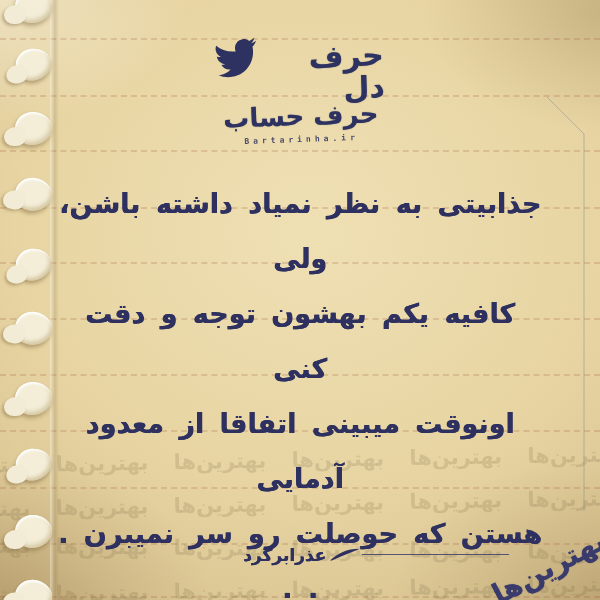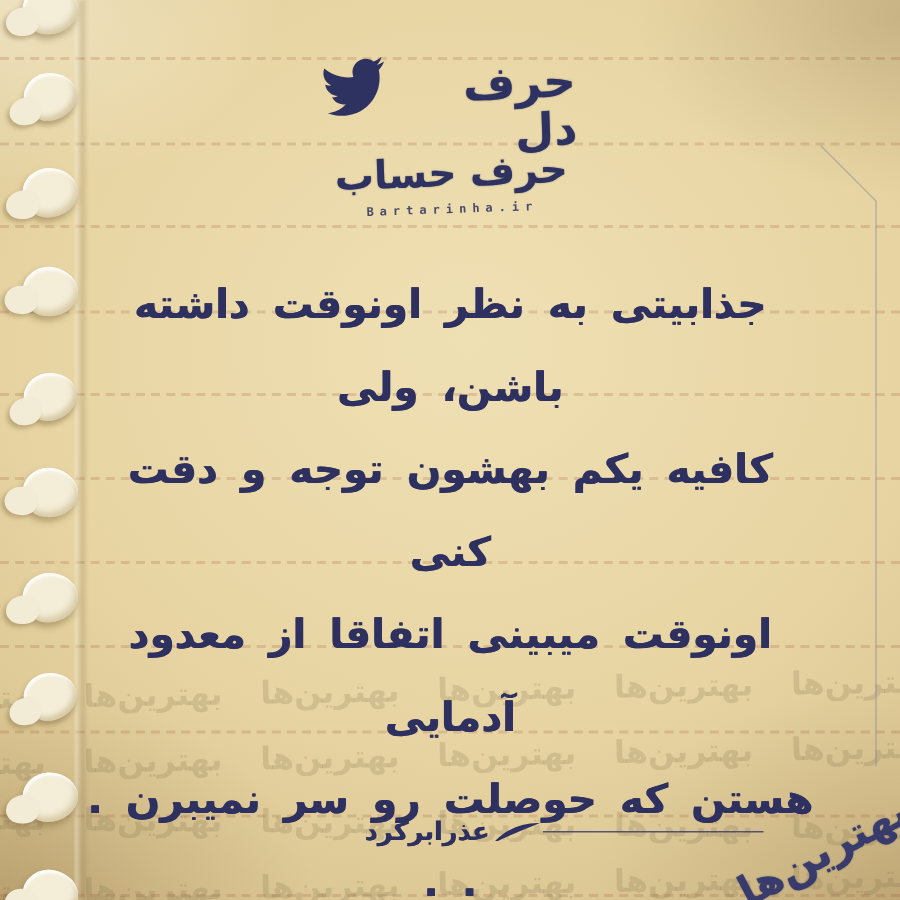--- a/index.html
+++ b/index.html
@@ -146,21 +146,21 @@
               <path d="M23.6 2.4c-.9.4-1.8.7-2.8.8 1-.6 1.8-1.6 2.2-2.7-1 .6-2 1-3.1 1.2C19 .7 17.7.1 16.3.1c-2.7 0-4.9 2.2-4.9 4.9 0 .4 0 .8.1 1.1C7.4 5.9 3.8 4 1.4 1.1c-.4.7-.7 1.6-.7 2.5 0 1.7.9 3.2 2.2 4.1-.8 0-1.6-.2-2.2-.6v.1c0 2.4 1.7 4.4 3.9 4.8-.4.1-.8.2-1.3.2-.3 0-.6 0-.9-.1.6 2 2.4 3.4 4.6 3.4-1.7 1.3-3.8 2.1-6.1 2.1-.4 0-.8 0-1.2-.1 2.2 1.4 4.8 2.2 7.5 2.2 9.1 0 14-7.5 14-14v-.6c1-.7 1.8-1.6 2.4-2.6z"></path>
             </svg>
         </span>
         <div class="logo-l1">حرف دل</div>
         <div class="logo-l2">حرف حساب</div>
       </div>
       <div class="logo-en">Bartarinha.ir</div>
     </header>
 
     <main class="quote">
-      <div>جذابیتی به نظر اونوقت داشته باشن، ولی</div>
+      <div>جذابیتی به نظر نمیاد داشته باشن، ولی</div>
       <div>کافیه یکم بهشون توجه و دقت کنی</div>
       <div>اونوقت میبینی اتفاقا از معدود آدمایی</div>
       <div>هستن که حوصلت رو سر نمیبرن . . .</div>
     </main>
 
     <div class="signature">
       <span class="sig-name">عذرابرگرد</span>
       <span class="quill">
         <svg viewBox="0 0 32 14">
             <path d="M0 13.5 C 8 5.5, 19 .5, 32 .8 C 22 4.8, 10 9.8, 2 13.5 Z"></path>

